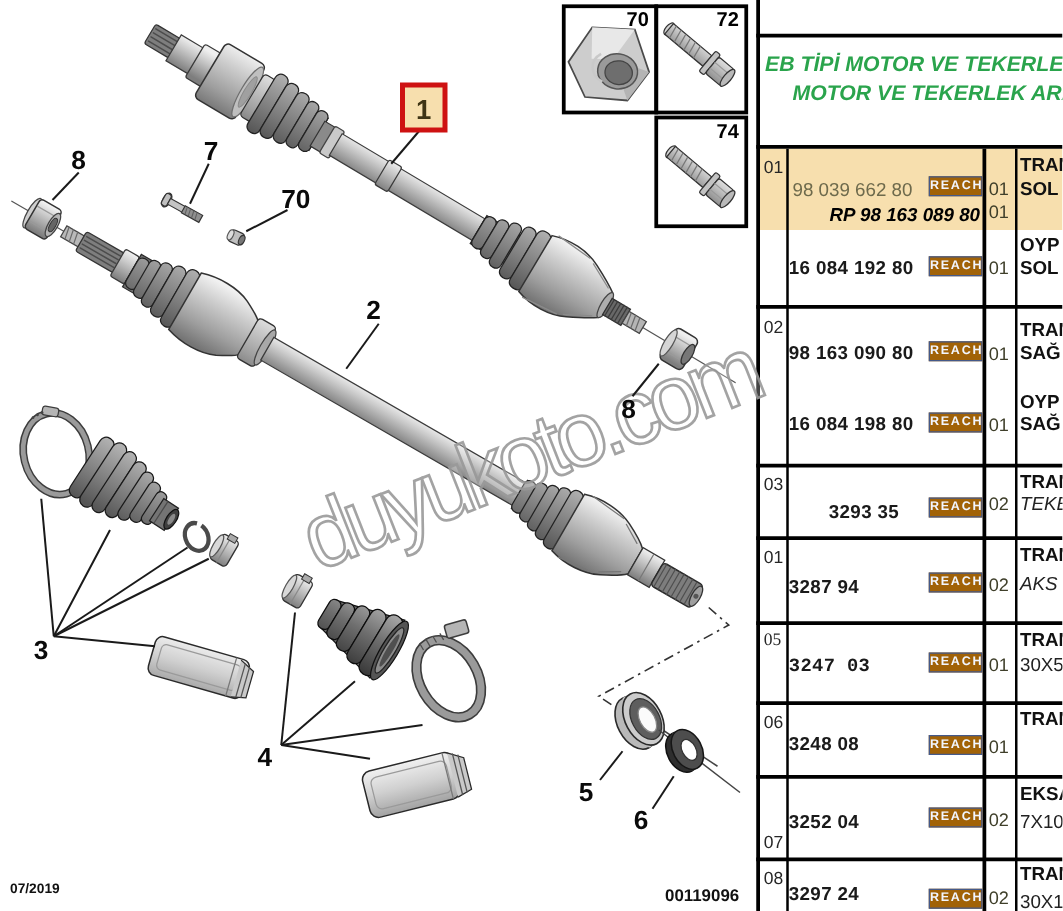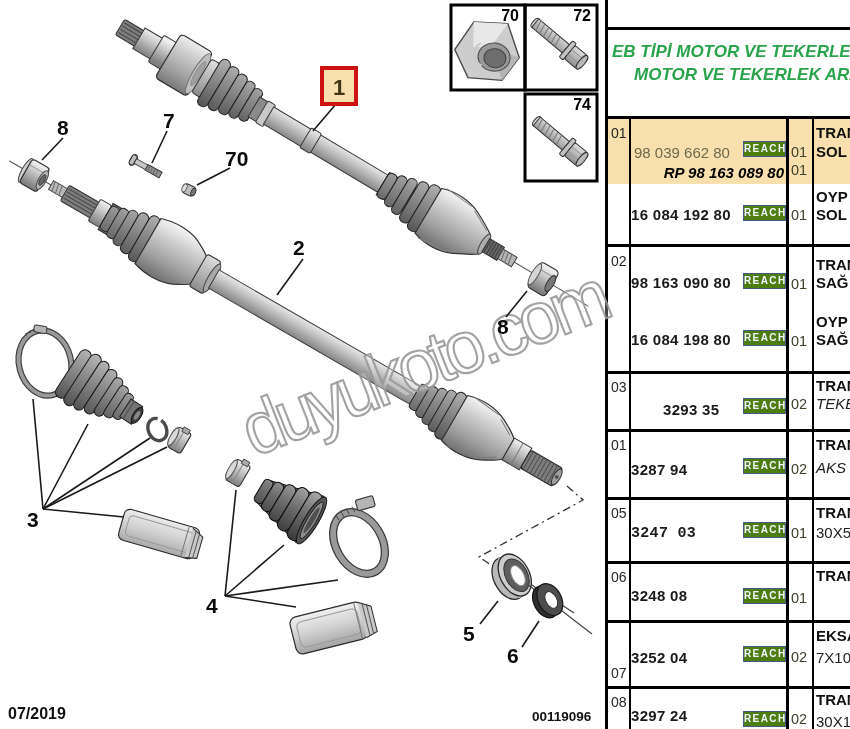--- a/index.html
+++ b/index.html
@@ -5,21 +5,21 @@
   html,body{margin:0;padding:0;background:#fff;}
   body{width:850px;height:729px;overflow:hidden;position:relative;
        font-family:"Liberation Sans", sans-serif;}
   .abs{position:absolute;}
   .ln{position:absolute;background:#000;}
   .pn{position:absolute;font-weight:bold;font-size:15px;color:#1a1a1a;letter-spacing:0.3px;white-space:nowrap;}
   .rn{position:absolute;font-size:14px;color:#262626;}
   .qt{position:absolute;font-size:14.5px;color:#3f3f2a;}
   .ds{position:absolute;font-weight:bold;font-size:15px;color:#111;white-space:nowrap;}
   .dsi{position:absolute;font-style:italic;font-size:15px;color:#222;white-space:nowrap;}
-  .reach{position:absolute;width:43px;height:16px;background:#4d7c0f;border:1px solid #44598a;
+  .reach{position:absolute;width:43px;height:16px;background:#a16207;border:1px solid #44598a;
          box-sizing:border-box;color:#f2f6ff;font-size:10px;font-weight:bold;letter-spacing:1.4px;
          text-align:center;line-height:13.5px;}
 </style>
 </head>
 <body>
 
 <div class="abs" style="left:0;top:0;width:850px;height:729px;">
 
   <div class="abs" style="left:608px;top:119px;width:242px;height:65px;background:#f7dfae;"></div>
 
@@ -77,21 +77,21 @@
   <div class="ds" style="left:816px;top:377px;">TRANSMİSYON</div>
   <div class="dsi" style="left:816px;top:395px;">TEKERLEK</div>
 
   <div class="rn" style="left:611px;top:437px;">01</div>
   <div class="pn" style="left:631px;top:461px;">3287 94</div>
   <div class="reach" style="left:743px;top:458px;">REACH</div>
   <div class="qt" style="left:791px;top:461px;">02</div>
   <div class="ds" style="left:816px;top:436px;">TRANSMİSYON</div>
   <div class="dsi" style="left:816px;top:459px;">AKS</div>
 
-  <div class="rn" style="left:611px;top:505px;">05</div>
+  <div class="rn" style="left:611px;top:505px;font-family:Liberation Serif, serif;">05</div>
   <div class="pn" style="left:631px;top:525px;font-family:Liberation Mono, monospace;">3247 03</div>
   <div class="reach" style="left:743px;top:522px;">REACH</div>
   <div class="qt" style="left:791px;top:525px;">01</div>
   <div class="ds" style="left:816px;top:504px;">TRANSMİSYON</div>
   <div class="abs" style="left:816px;top:524px;font-size:15px;color:#222;white-space:nowrap;">30X55X28</div>
 
   <div class="rn" style="left:611px;top:569px;">06</div>
   <div class="pn" style="left:631px;top:587px;">3248 08</div>
   <div class="reach" style="left:743px;top:588px;">REACH</div>
   <div class="qt" style="left:791px;top:590px;">01</div>
@@ -105,21 +105,21 @@
   <div class="abs" style="left:816px;top:649px;font-size:15px;color:#222;white-space:nowrap;">7X100</div>
 
   <div class="rn" style="left:611px;top:694px;">08</div>
   <div class="pn" style="left:631px;top:707px;">3297 24</div>
   <div class="reach" style="left:743px;top:711px;">REACH</div>
   <div class="qt" style="left:791px;top:711px;">02</div>
   <div class="ds" style="left:816px;top:691px;">TRANSMİSYON</div>
   <div class="abs" style="left:816px;top:713px;font-size:15px;color:#222;white-space:nowrap;">30X140</div>
 </div>
 
-<div class="abs" style="left:8px;top:705px;font-size:16px;font-weight:bold;color:#111;">07/2019</div>
+<div class="abs" style="left:8px;top:705px;font-size:11px;font-weight:bold;color:#111;">07/2019</div>
 <div class="abs" style="left:532px;top:709px;font-size:13.5px;font-weight:bold;color:#111;">00119096</div>
 
 <svg class="abs" style="left:0;top:0;" width="850" height="729" viewBox="0 0 850 729">
 <defs>
   <linearGradient id="m12" gradientUnits="userSpaceOnUse" x1="0" y1="-12" x2="0" y2="12">
     <stop offset="0" stop-color="#efefef"></stop>
         <stop offset="0.35" stop-color="#c9c9c9"></stop>
     <stop offset="0.75" stop-color="#9b9b9b"></stop>
         <stop offset="1" stop-color="#7e7e7e"></stop>
   </linearGradient>

